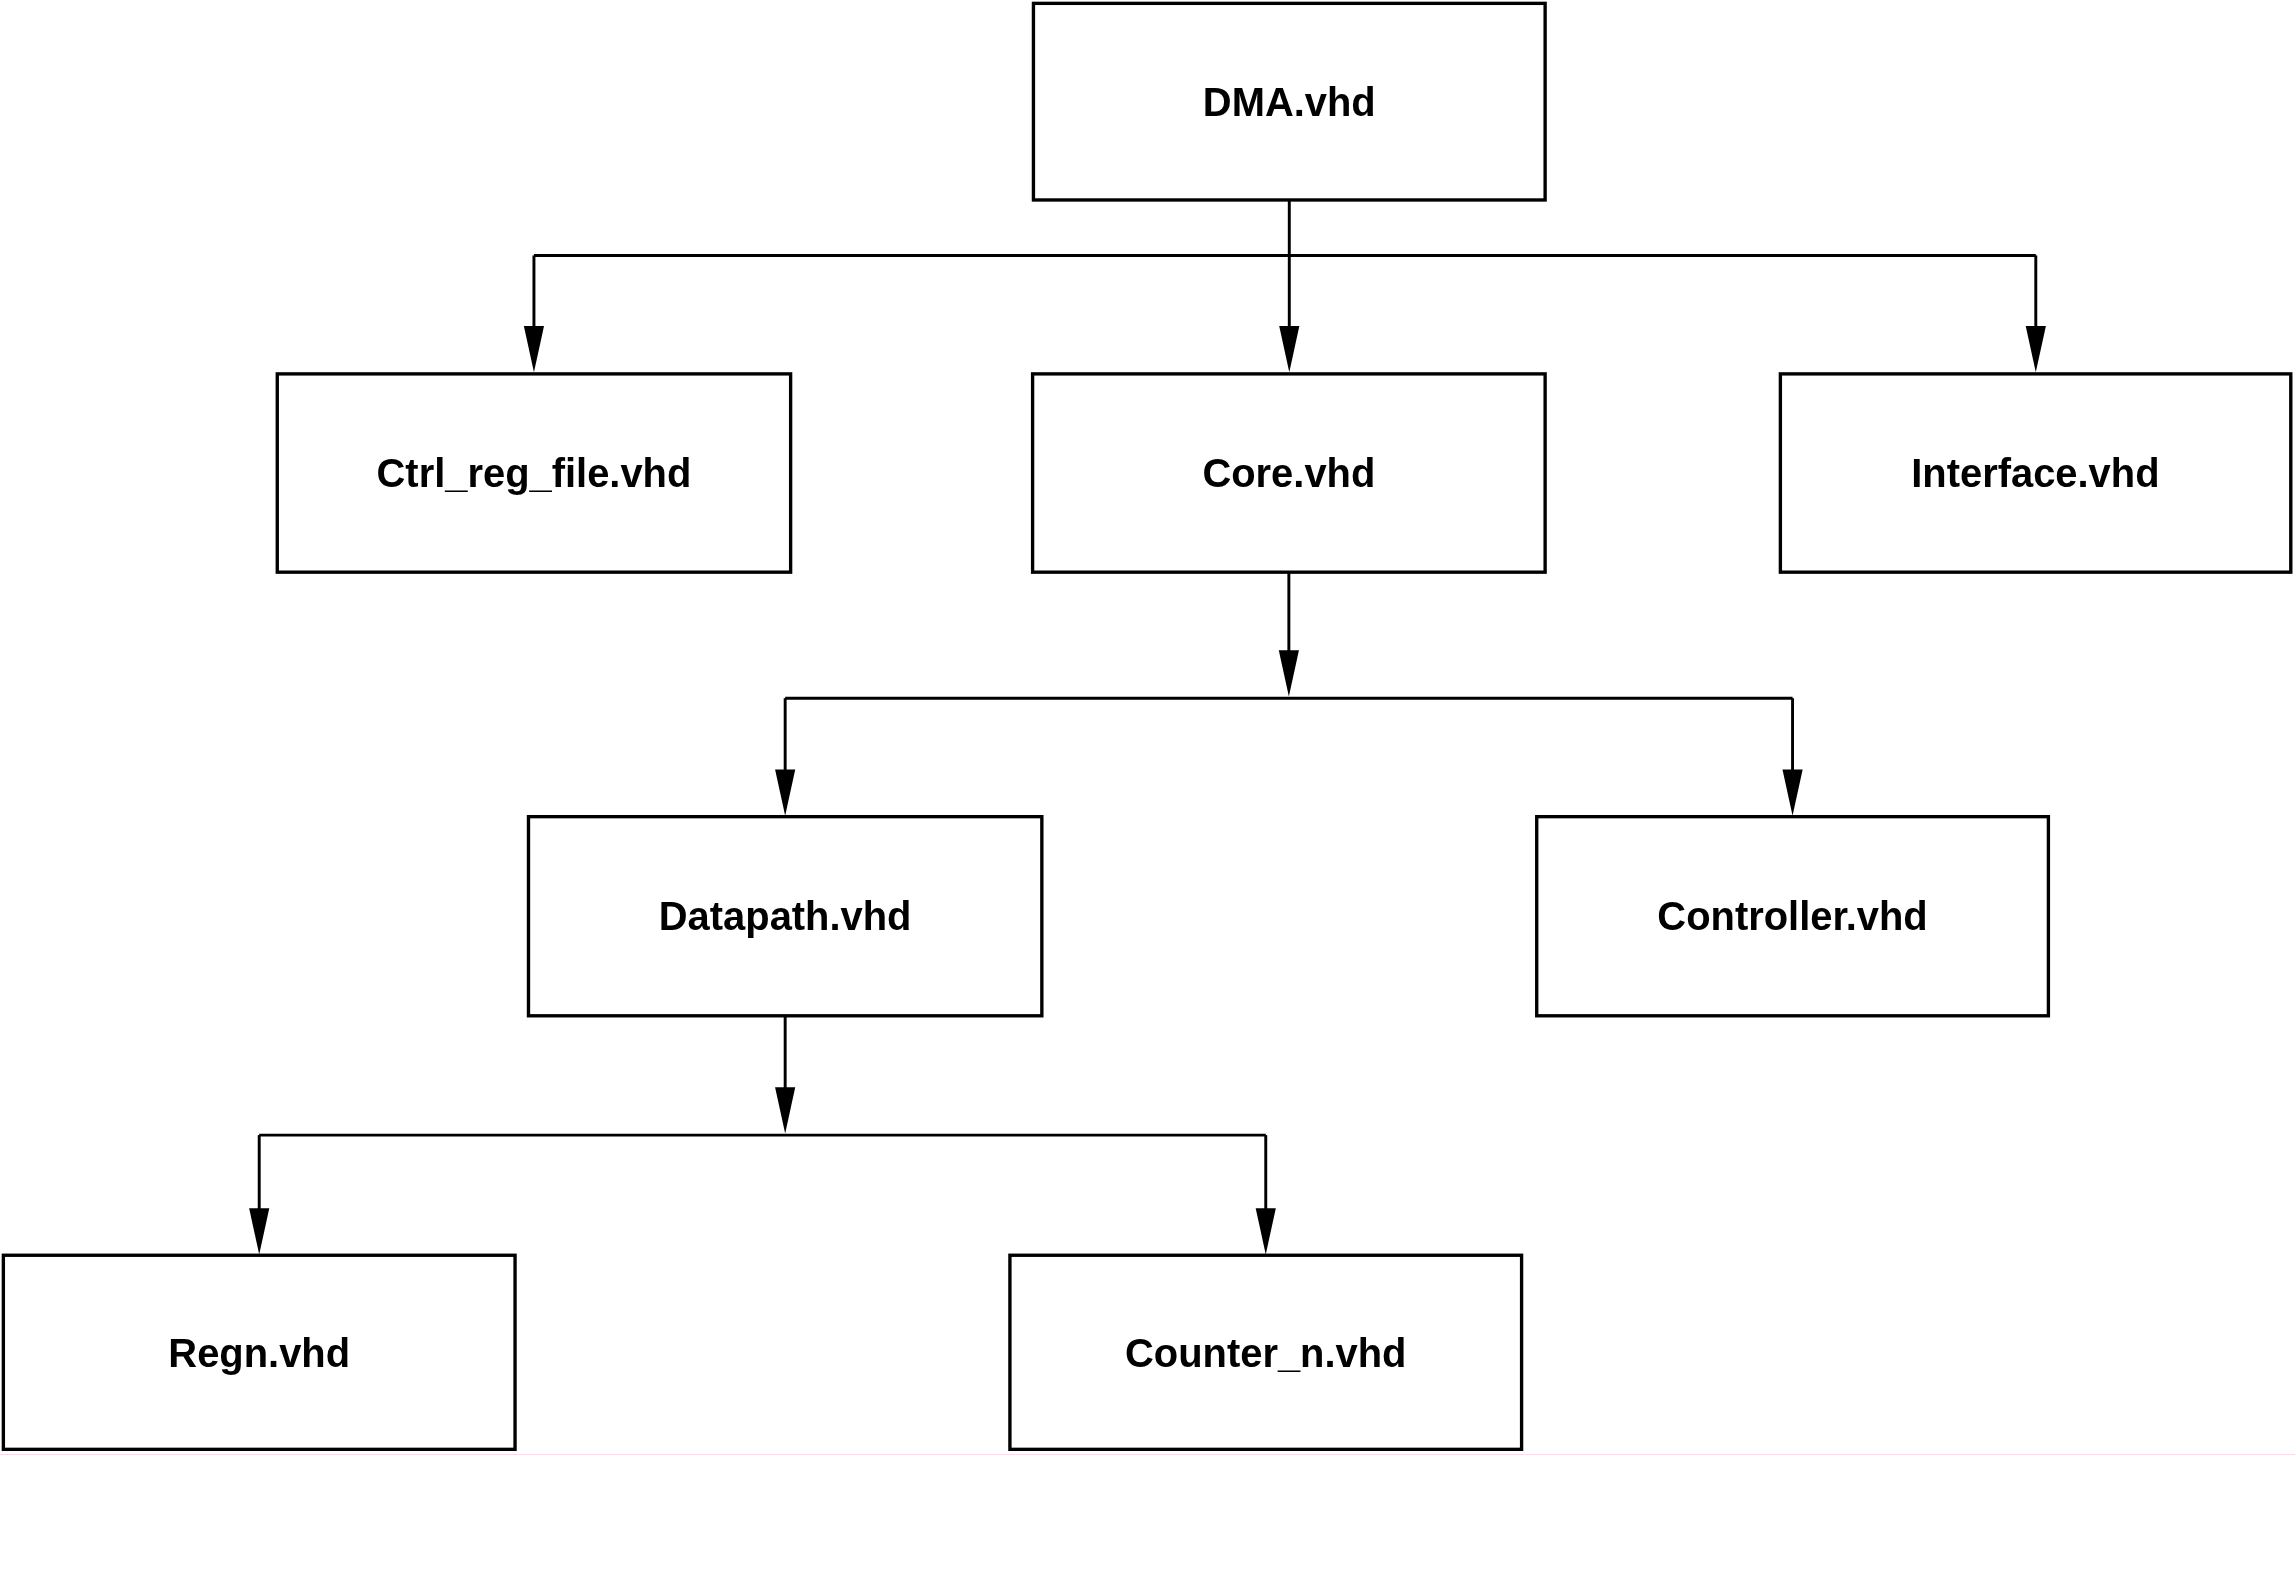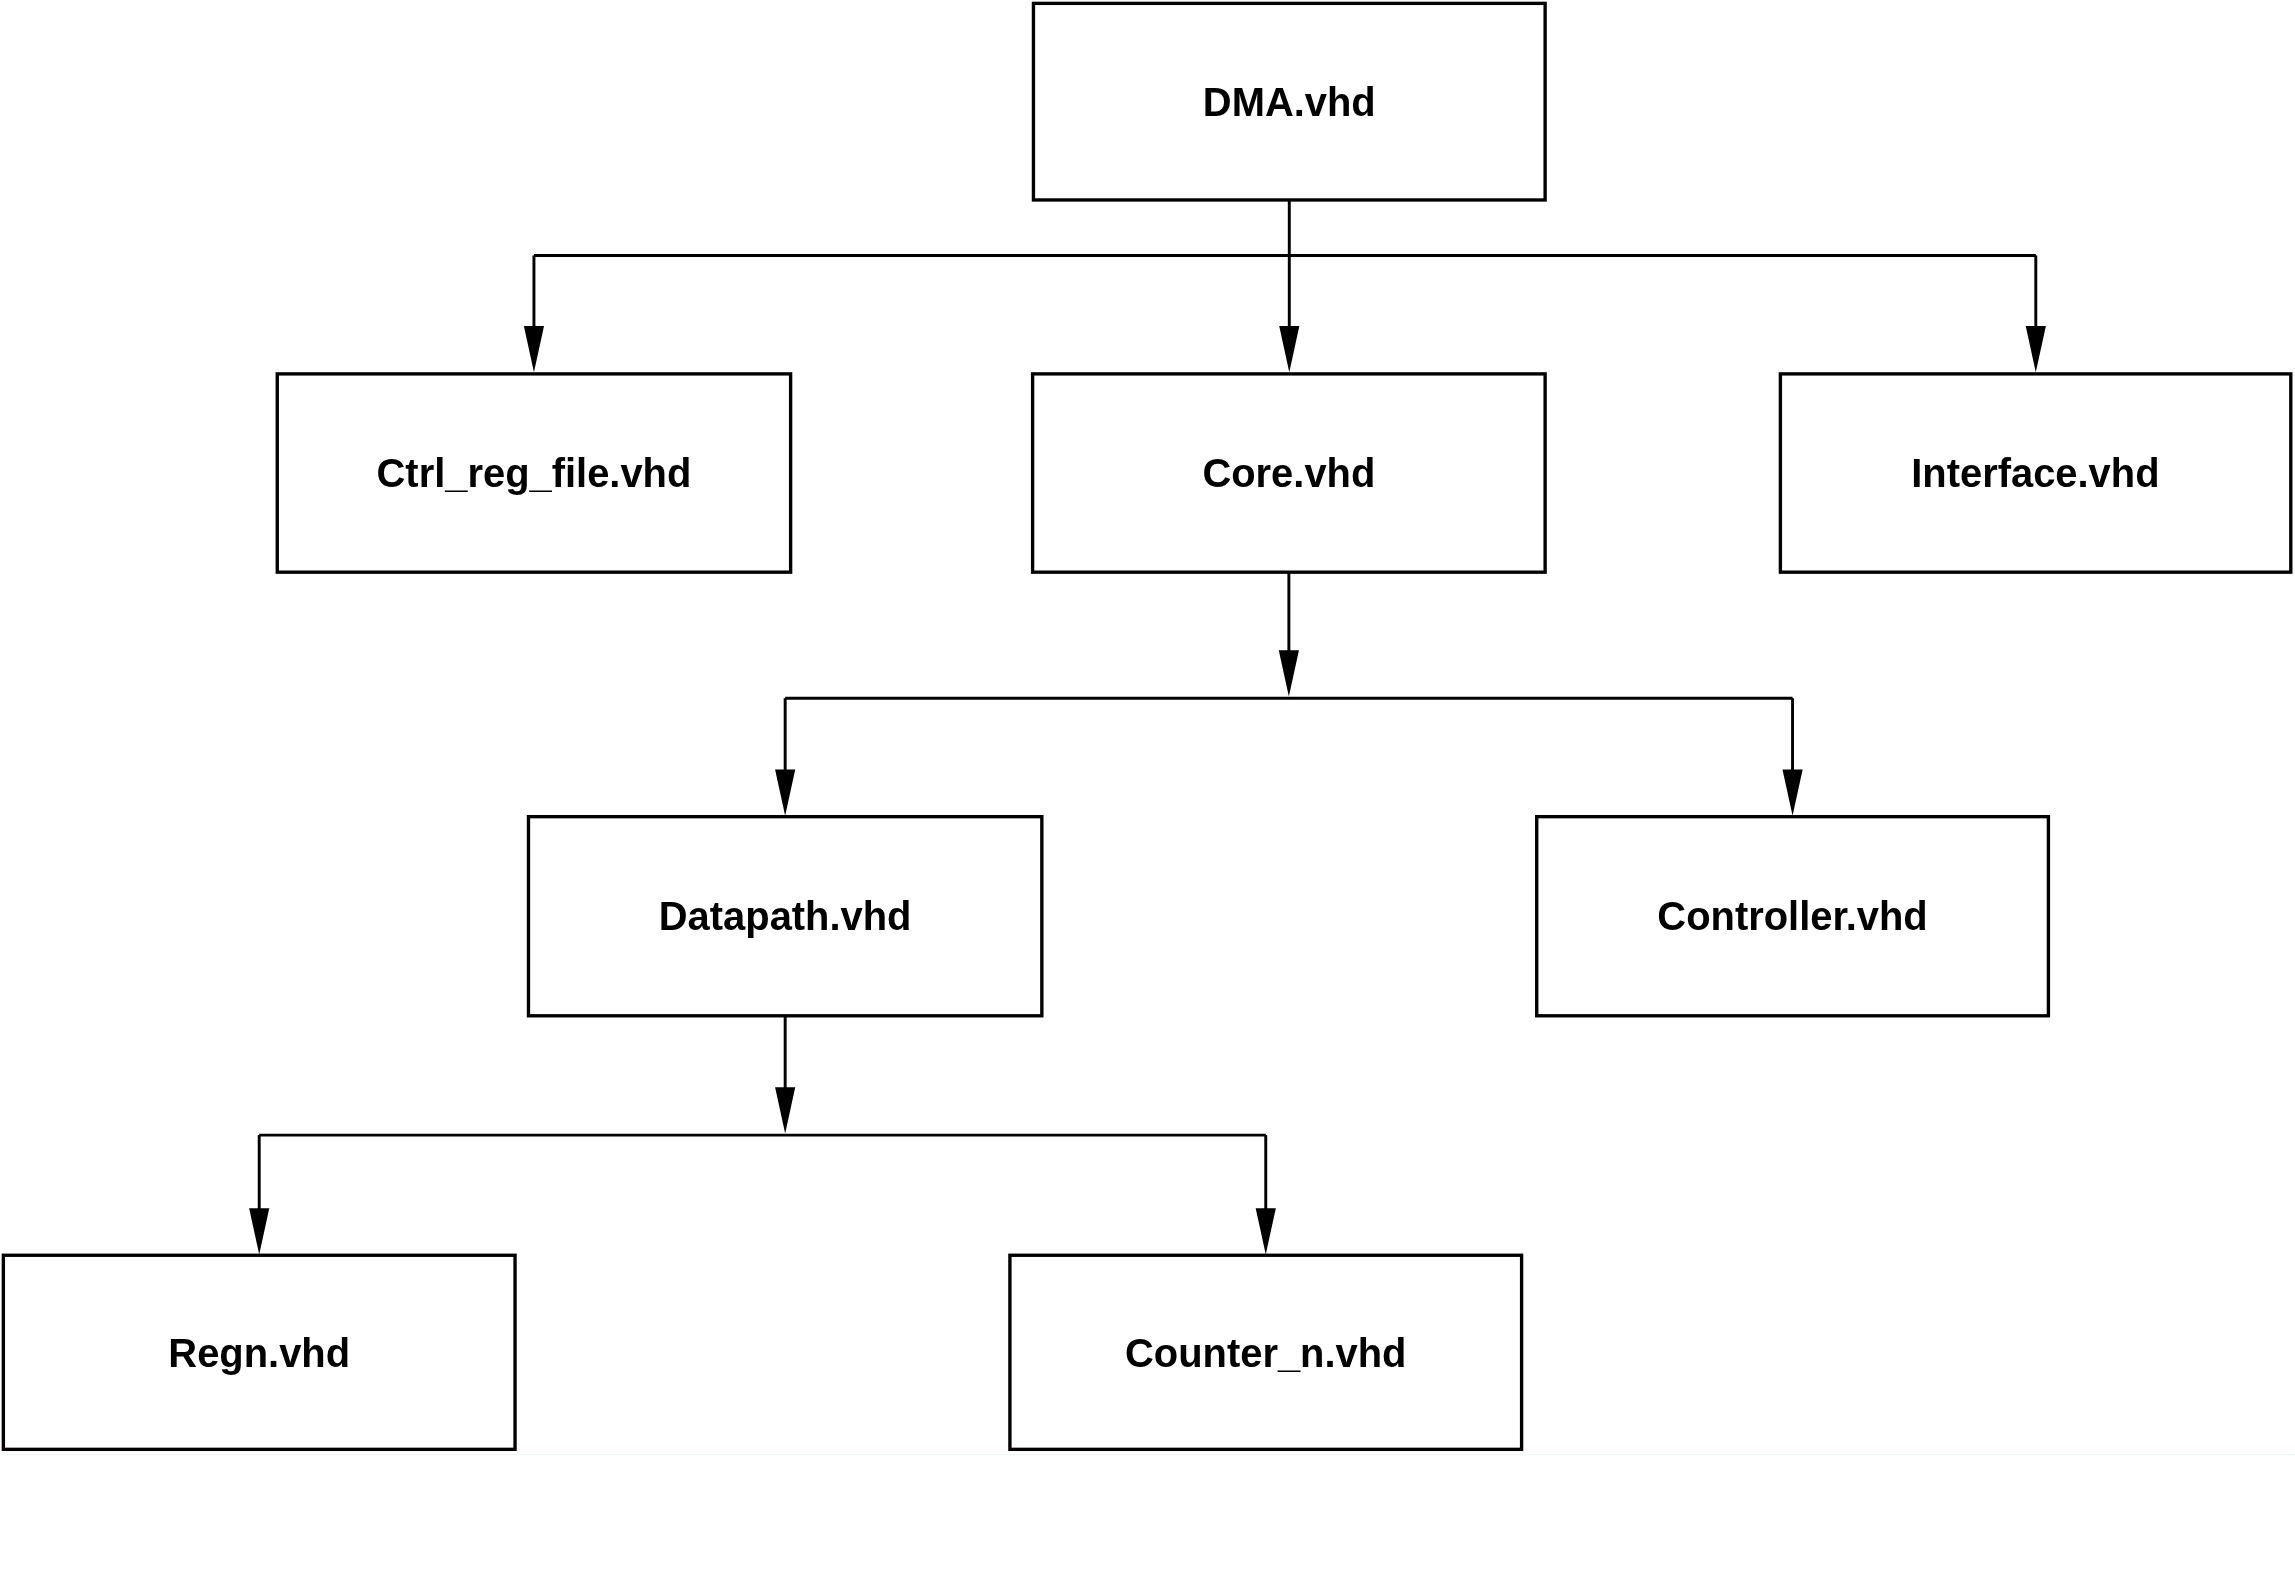--- a/index.html
+++ b/index.html
@@ -2,21 +2,21 @@
 <html style="font-size:7.3px"><head>
 <meta charset="utf-8">
 <style>
   html, body {
     margin: 0;
     padding: 0;
     background: #ffffff;
   }
   .stage {
     width: 100vw;
-    background: #86efac;
+    background: #ec4899;
   }
   svg {
     display: block;
     width: 100%;
     height: auto;
   }
   .node-box {
     fill: #ffffff;
     stroke: #000000;
     stroke-width: 8;

